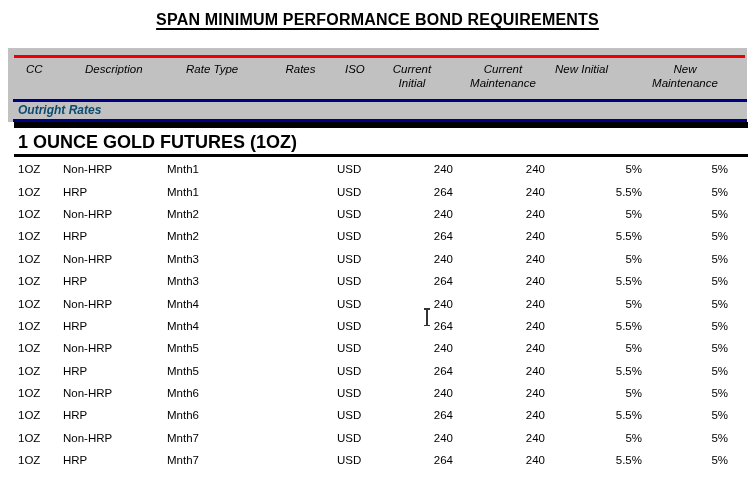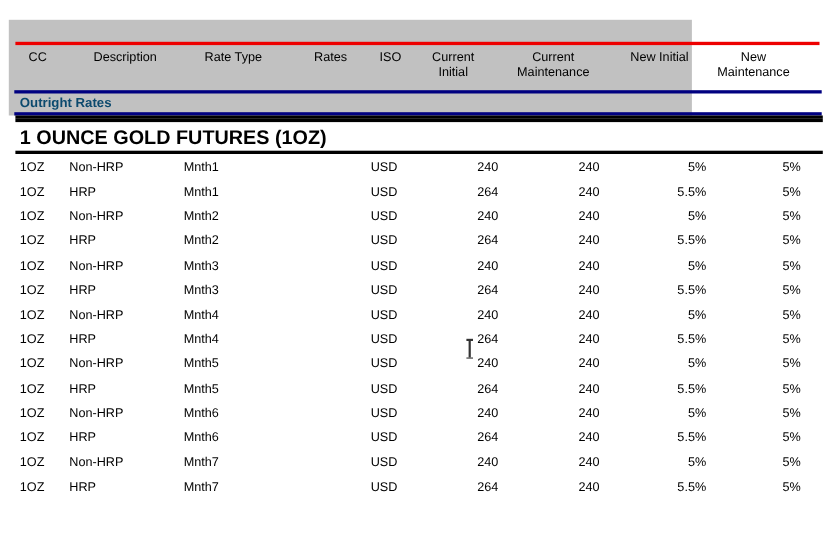--- a/index.html
+++ b/index.html
@@ -22,23 +22,24 @@
     text-align: center;
     text-decoration: underline;
     text-decoration-thickness: 2px;
     text-underline-offset: 3px;
     letter-spacing: 0.2px;
   }
 
   
   .band {
     margin: 18px 0 0 8px;
-    width: 621px;
+    width: 739px;
     background: #c1c1c1;
-    padding-top: 20px;
+    padding-top: 7px;
+    font-style: italic;
   }
   .red-line   { height: 3px; background: #ee0000; margin-left: 6px; width: 731px; }
   .navy-line  { height: 3px; background: #000080; margin-left: 5px; width: 734px; }
   .navy-line.top { margin-top: 8px; }
   .band-label {
     font-size: 12px; line-height: 15px; font-weight: bold;
     color: #0c4a6e; padding: 1px 0 1px 10px;
   }
 
   
@@ -48,21 +49,21 @@
     margin-left: 8px;
     width: 740px;
   }
   .header-grid { margin-top: 4px; font-size: 11.5px; line-height: 14px; min-height: 29px; }
   .header-grid .cell { white-space: pre-line; }
   .header-grid .c2 { padding-left: 17px; }
   .header-grid .c3 { padding-left: 19px; }
   .header-grid .c4 { text-align: center; padding-right: 13px; }
   .header-grid .c6 { text-align: center; padding-right: 30px; }
   .header-grid .c7 { text-align: center; padding-right: 12px; }
-  .header-grid .c8 { text-align: center; padding-right: 8px; }
+  .header-grid .c8 { text-align: left; padding-right: 8px; }
   .header-grid .c9 { text-align: center; padding-right: 22px; }
 
   .c1 { padding-left: 10px; }
   .c2 { padding-left: 5px; }
   .c3 { padding-left: 6px; }
   .c4 { text-align: center; }
   .c5 { padding-left: 6px; }
   .c6, .c7, .c8 { text-align: right; padding-right: 2px; }
   .c9 { text-align: right; padding-right: 4px; }
 
@@ -97,20 +98,21 @@
     width: 6.5px; height: 1.5px; background: #333333;
   }
   .text-cursor::before { top: -1px; }
   .text-cursor::after  { bottom: -1px; }
 </style>
 </head>
 <body>
 
 <div class="page">
 
+  <h1 class="title">SPAN MINIMUM PERFORMANCE BOND REQUIREMENTS</h1>
 
   <div class="band">
     <div class="red-line"></div>
     <div class="grid header-grid">
       <div class="cell c1">CC</div>
       <div class="cell c3">Description</div>
       <div class="cell c2">Rate Type</div>
       <div class="cell c4">Rates</div>
       <div class="cell c5">ISO</div>
       <div class="cell c6">Current

